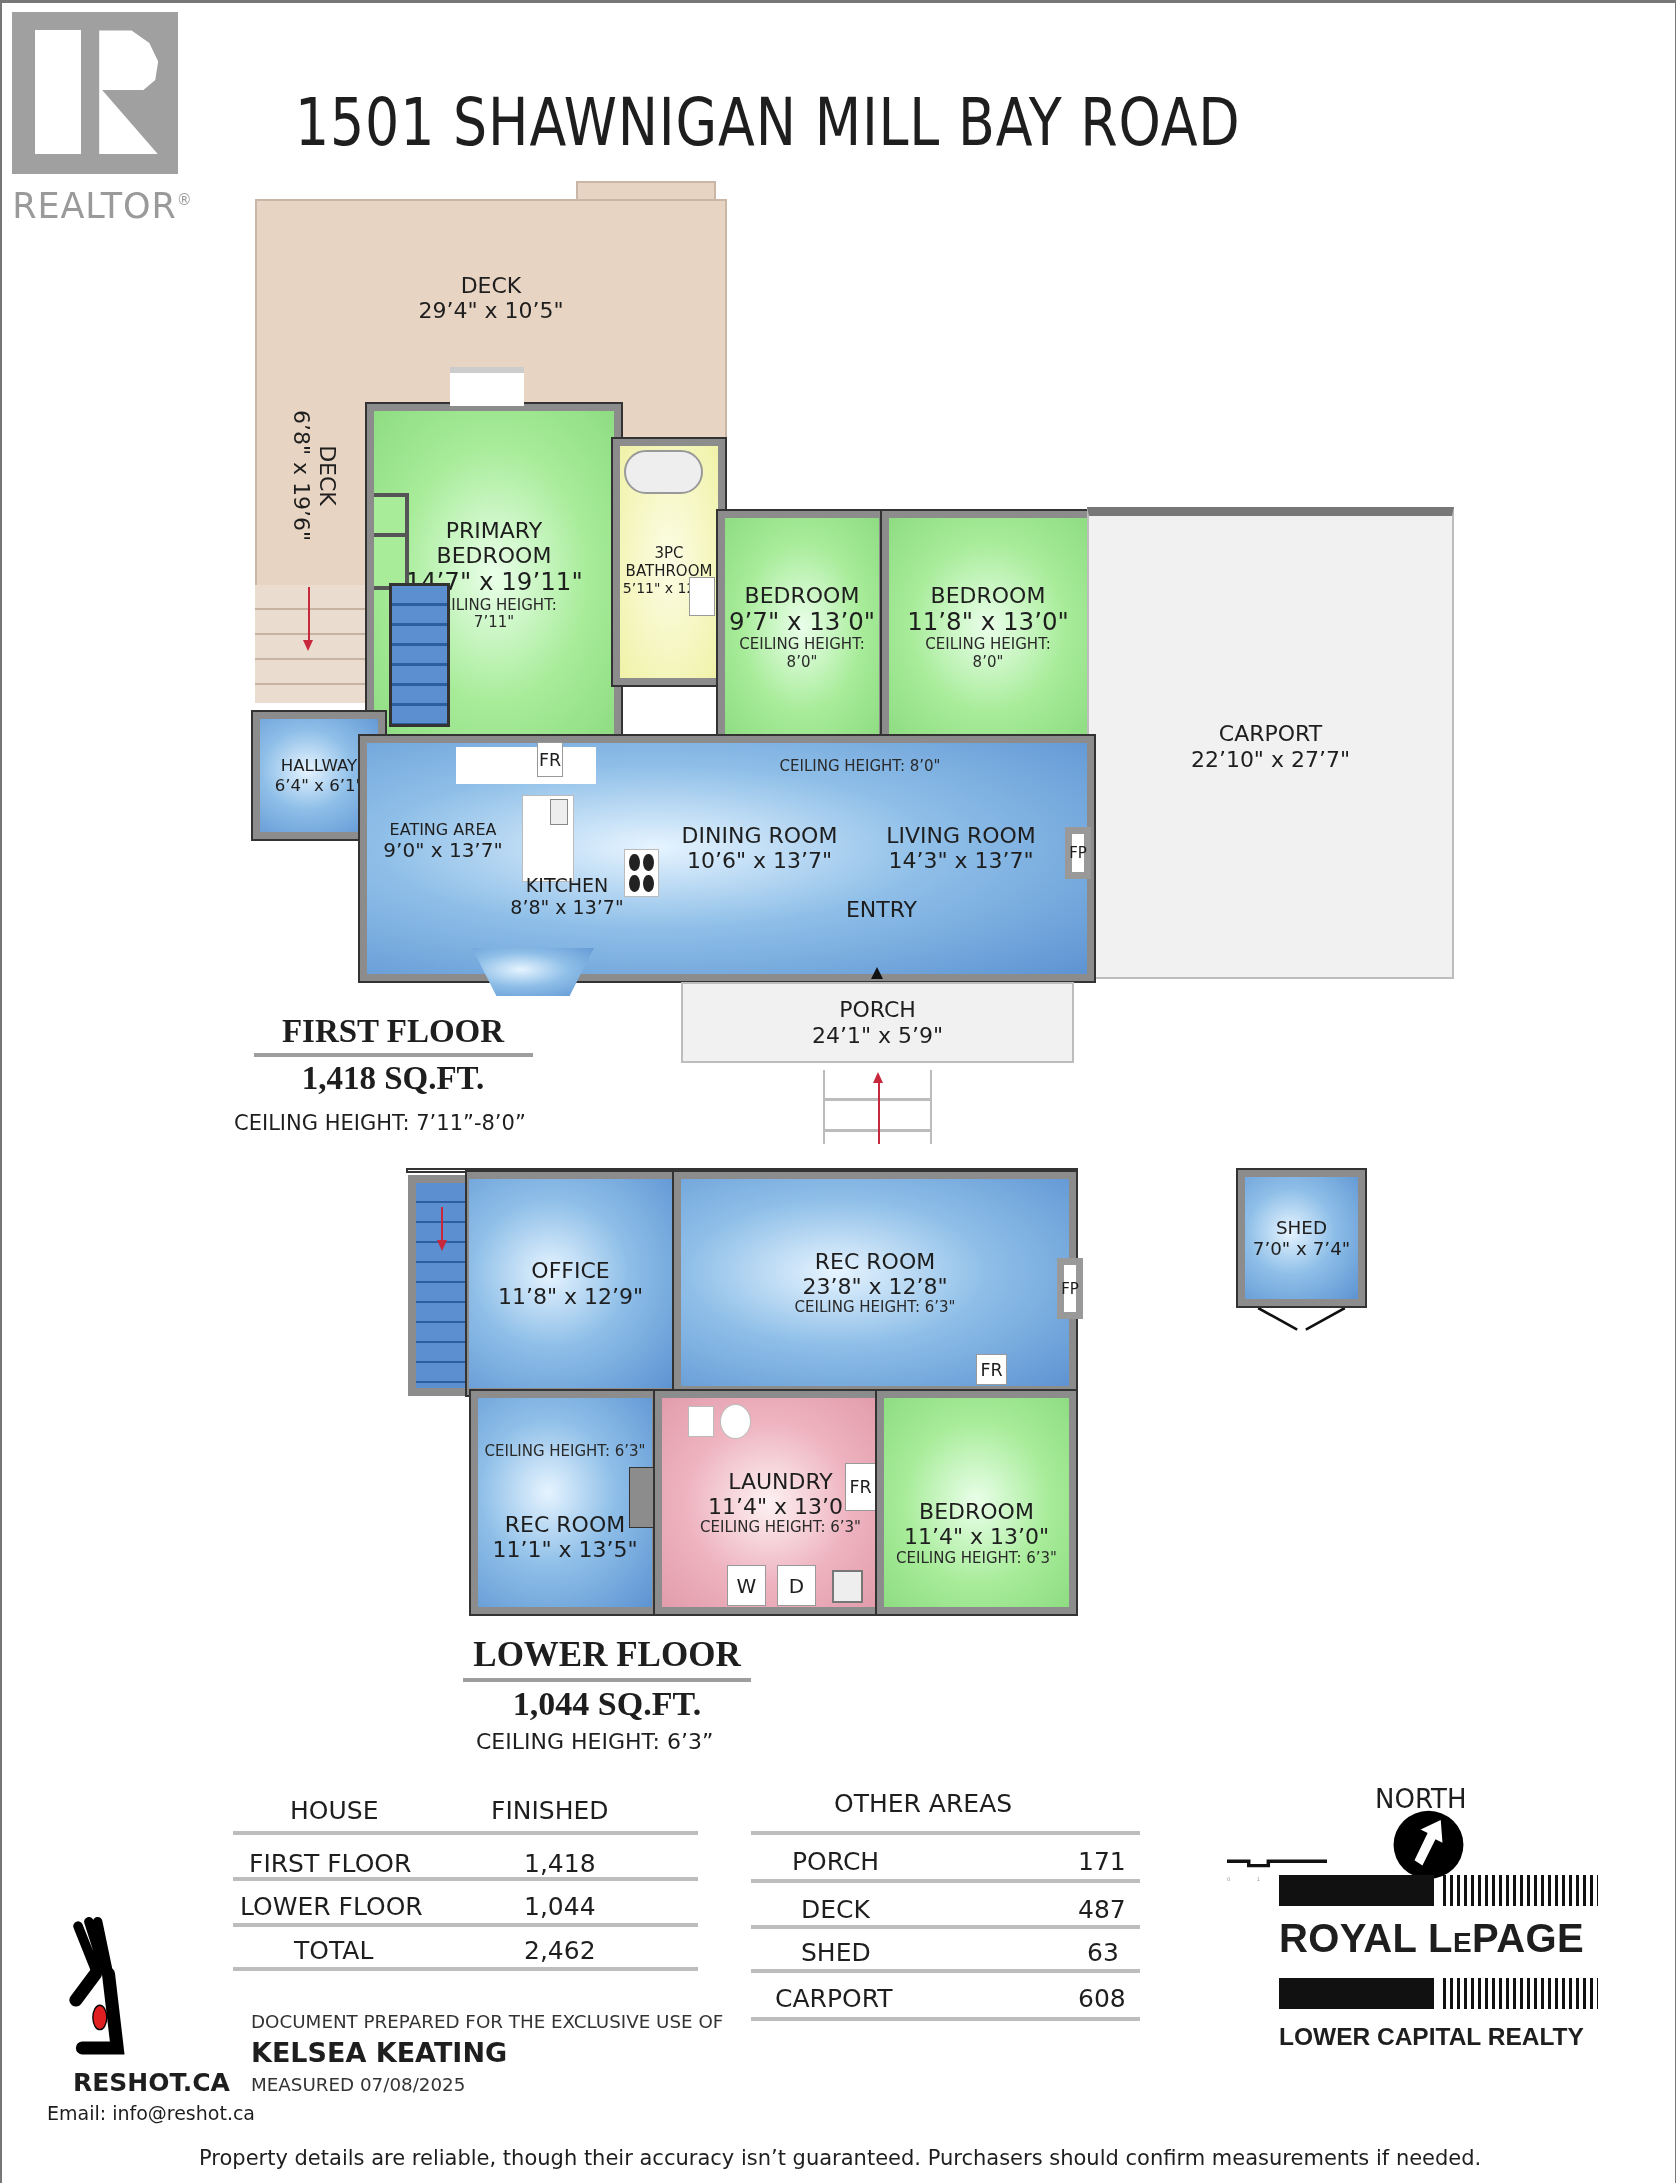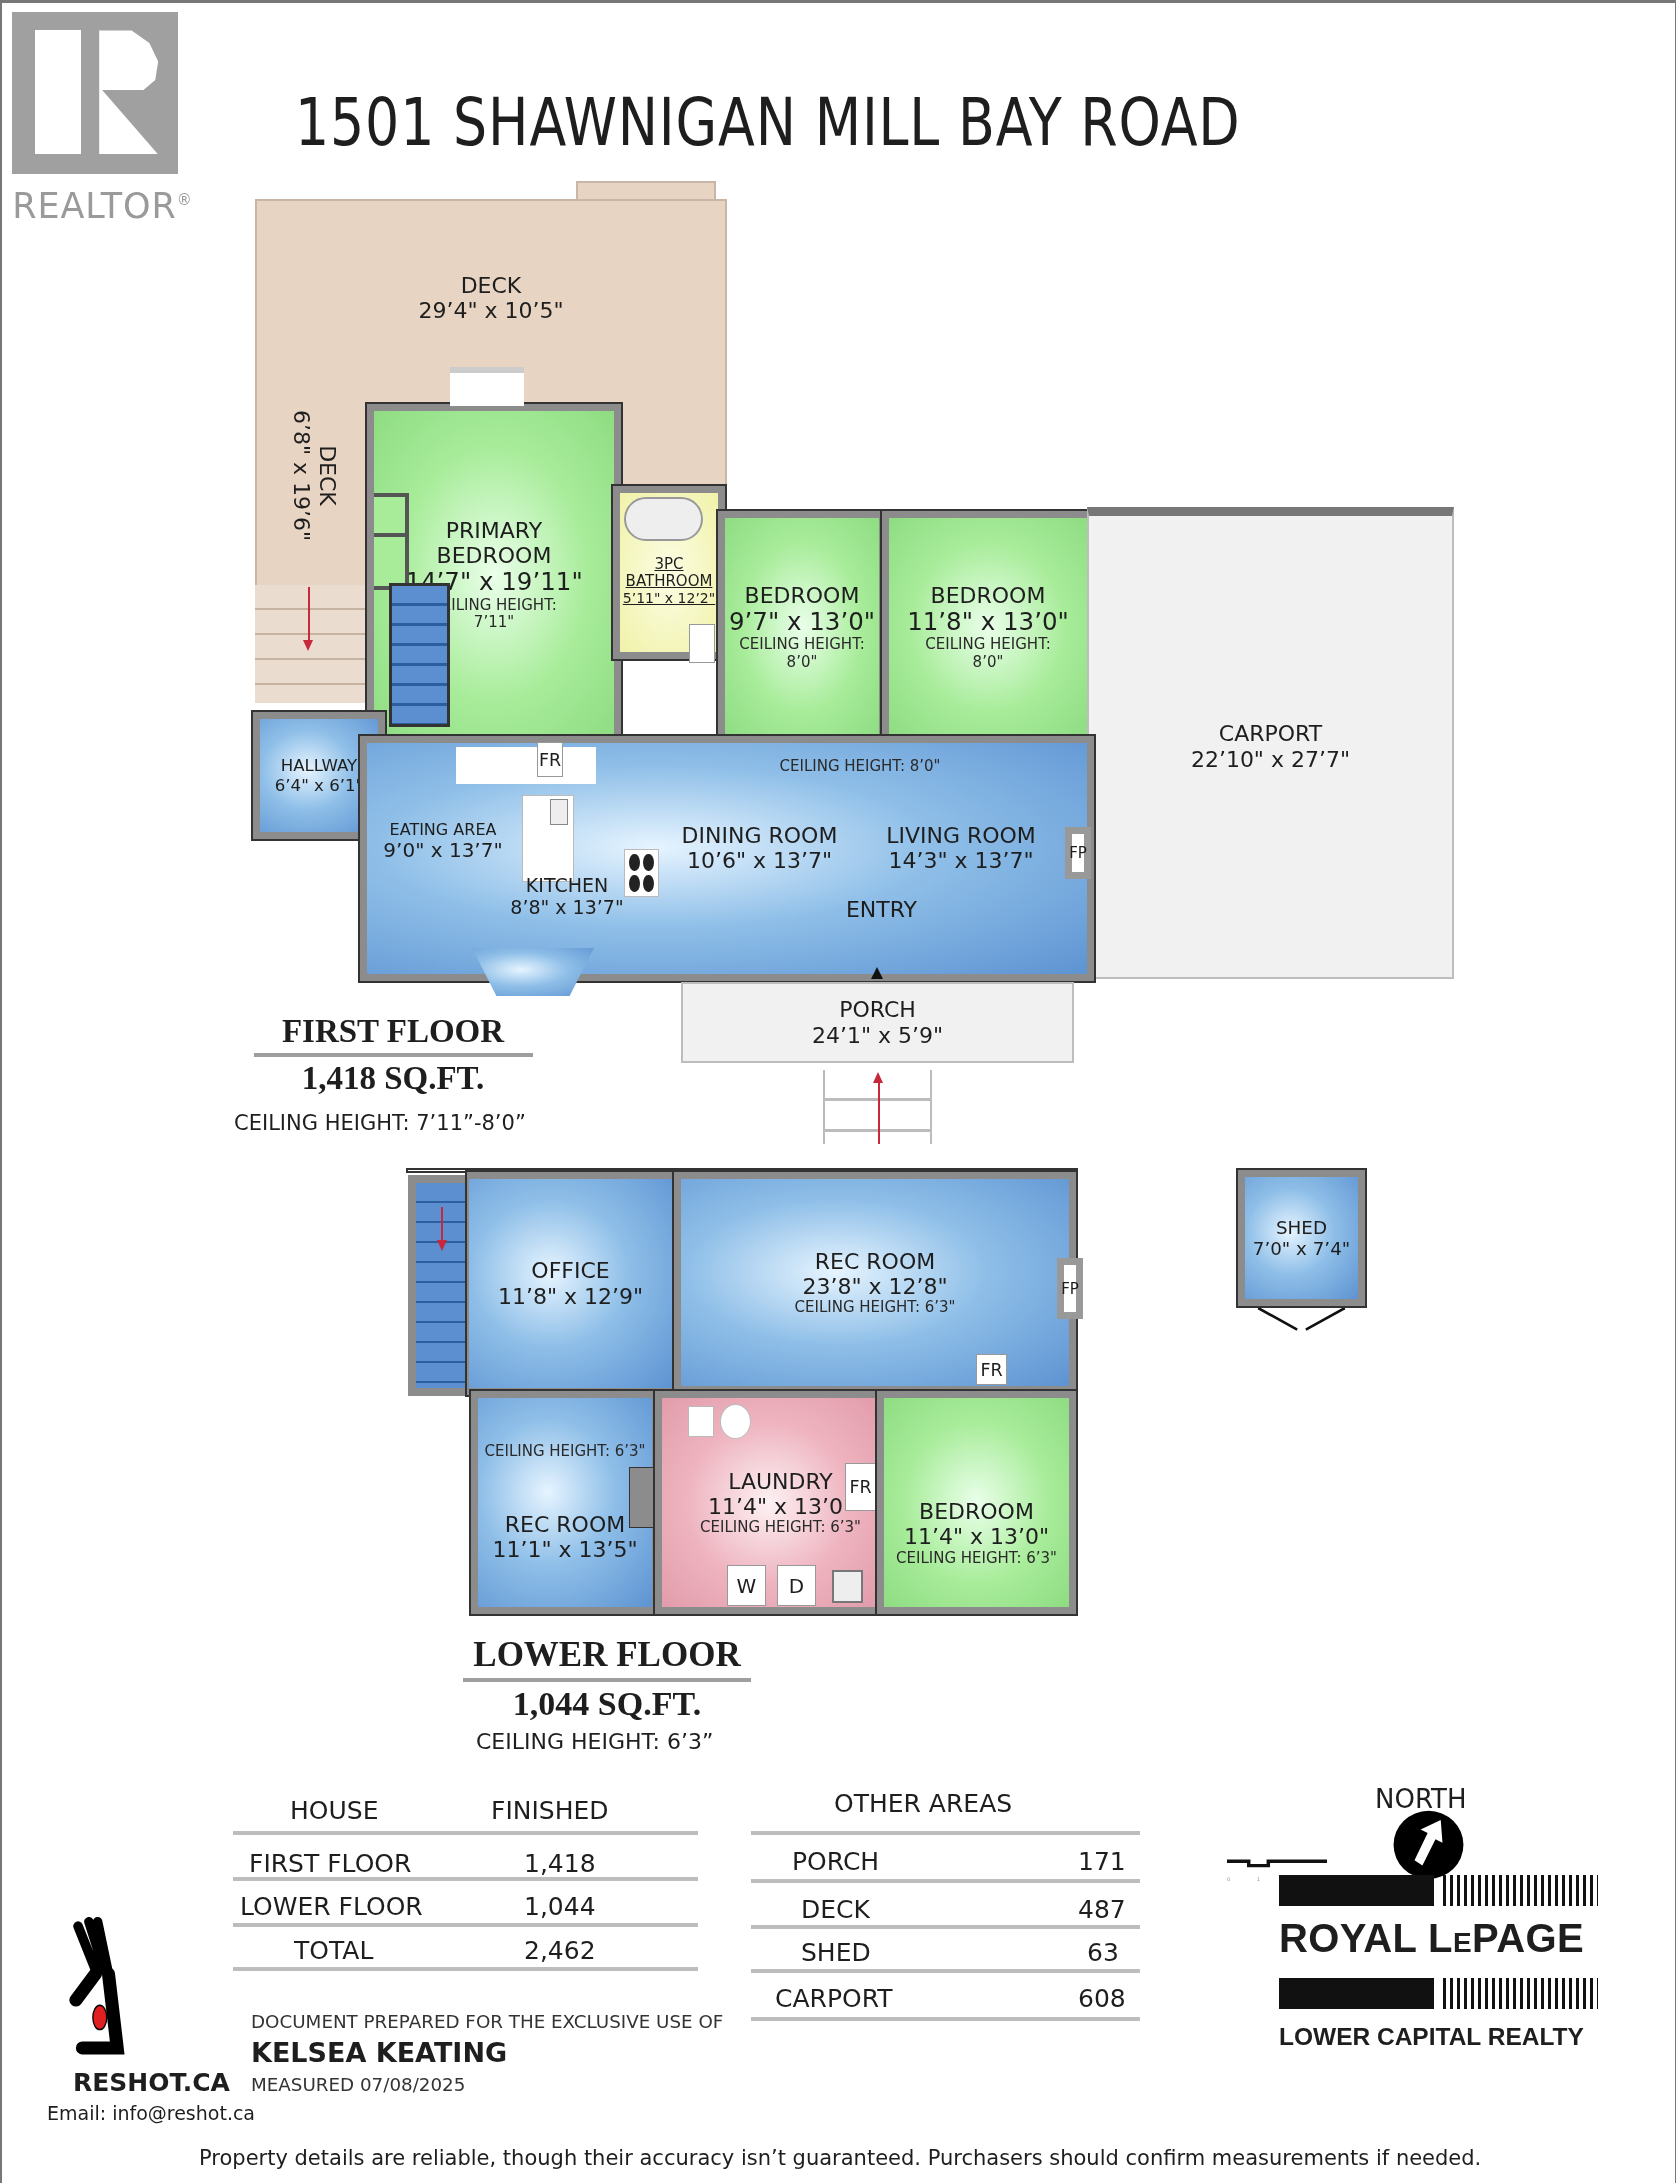--- a/index.html
+++ b/index.html
@@ -70,21 +70,21 @@
   <div class="ch">7’11"</div>
 </div>
 
 <div class="abs" style="left:450px;top:367px;width:74px;height:39px;background:#fff;border-top:6.1px solid #ccc;"></div>
 
 <div class="abs" style="left:374px;top:493px;width:35px;height:48px;border:4.4px solid #555;border-left:none;background:#a8ec9a;"></div>
 <div class="abs" style="left:374px;top:533px;width:35px;height:57px;border:4.4px solid #555;border-left:none;background:#a8ec9a;"></div>
 
 <div class="abs stairs" style="left:389px;top:583px;width:61px;height:144px;border:3.5px solid #333;"></div>
 
-<div class="abs wall y room small" style="left:611px;top:484px;width:116px;height:177px;text-decoration:underline;">
+<div class="abs wall y room small" style="left:611px;top:437px;width:116px;height:250px;">
   <div class="abs" style="left:4.4px;top:4.4px;width:79px;height:44px;border:2.6px solid #999;border-radius:26px;background:#eee;"></div>
   <div class="name" style="margin-top:17.5px;">3PC</div>
   <div class="name">BATHROOM</div>
   <div class="dim">5’11" x 12’2"</div>
   <div class="abs" style="right:3.5px;top:131px;width:26px;height:39px;background:#fff;border:1.3px solid #999;"></div>
 </div>
 
 <div class="abs wall g room" style="left:716px;top:509px;width:172px;height:236px;">
   <div class="name">BEDROOM</div>
   <div class="dim">9’7" x 13’0"</div>

